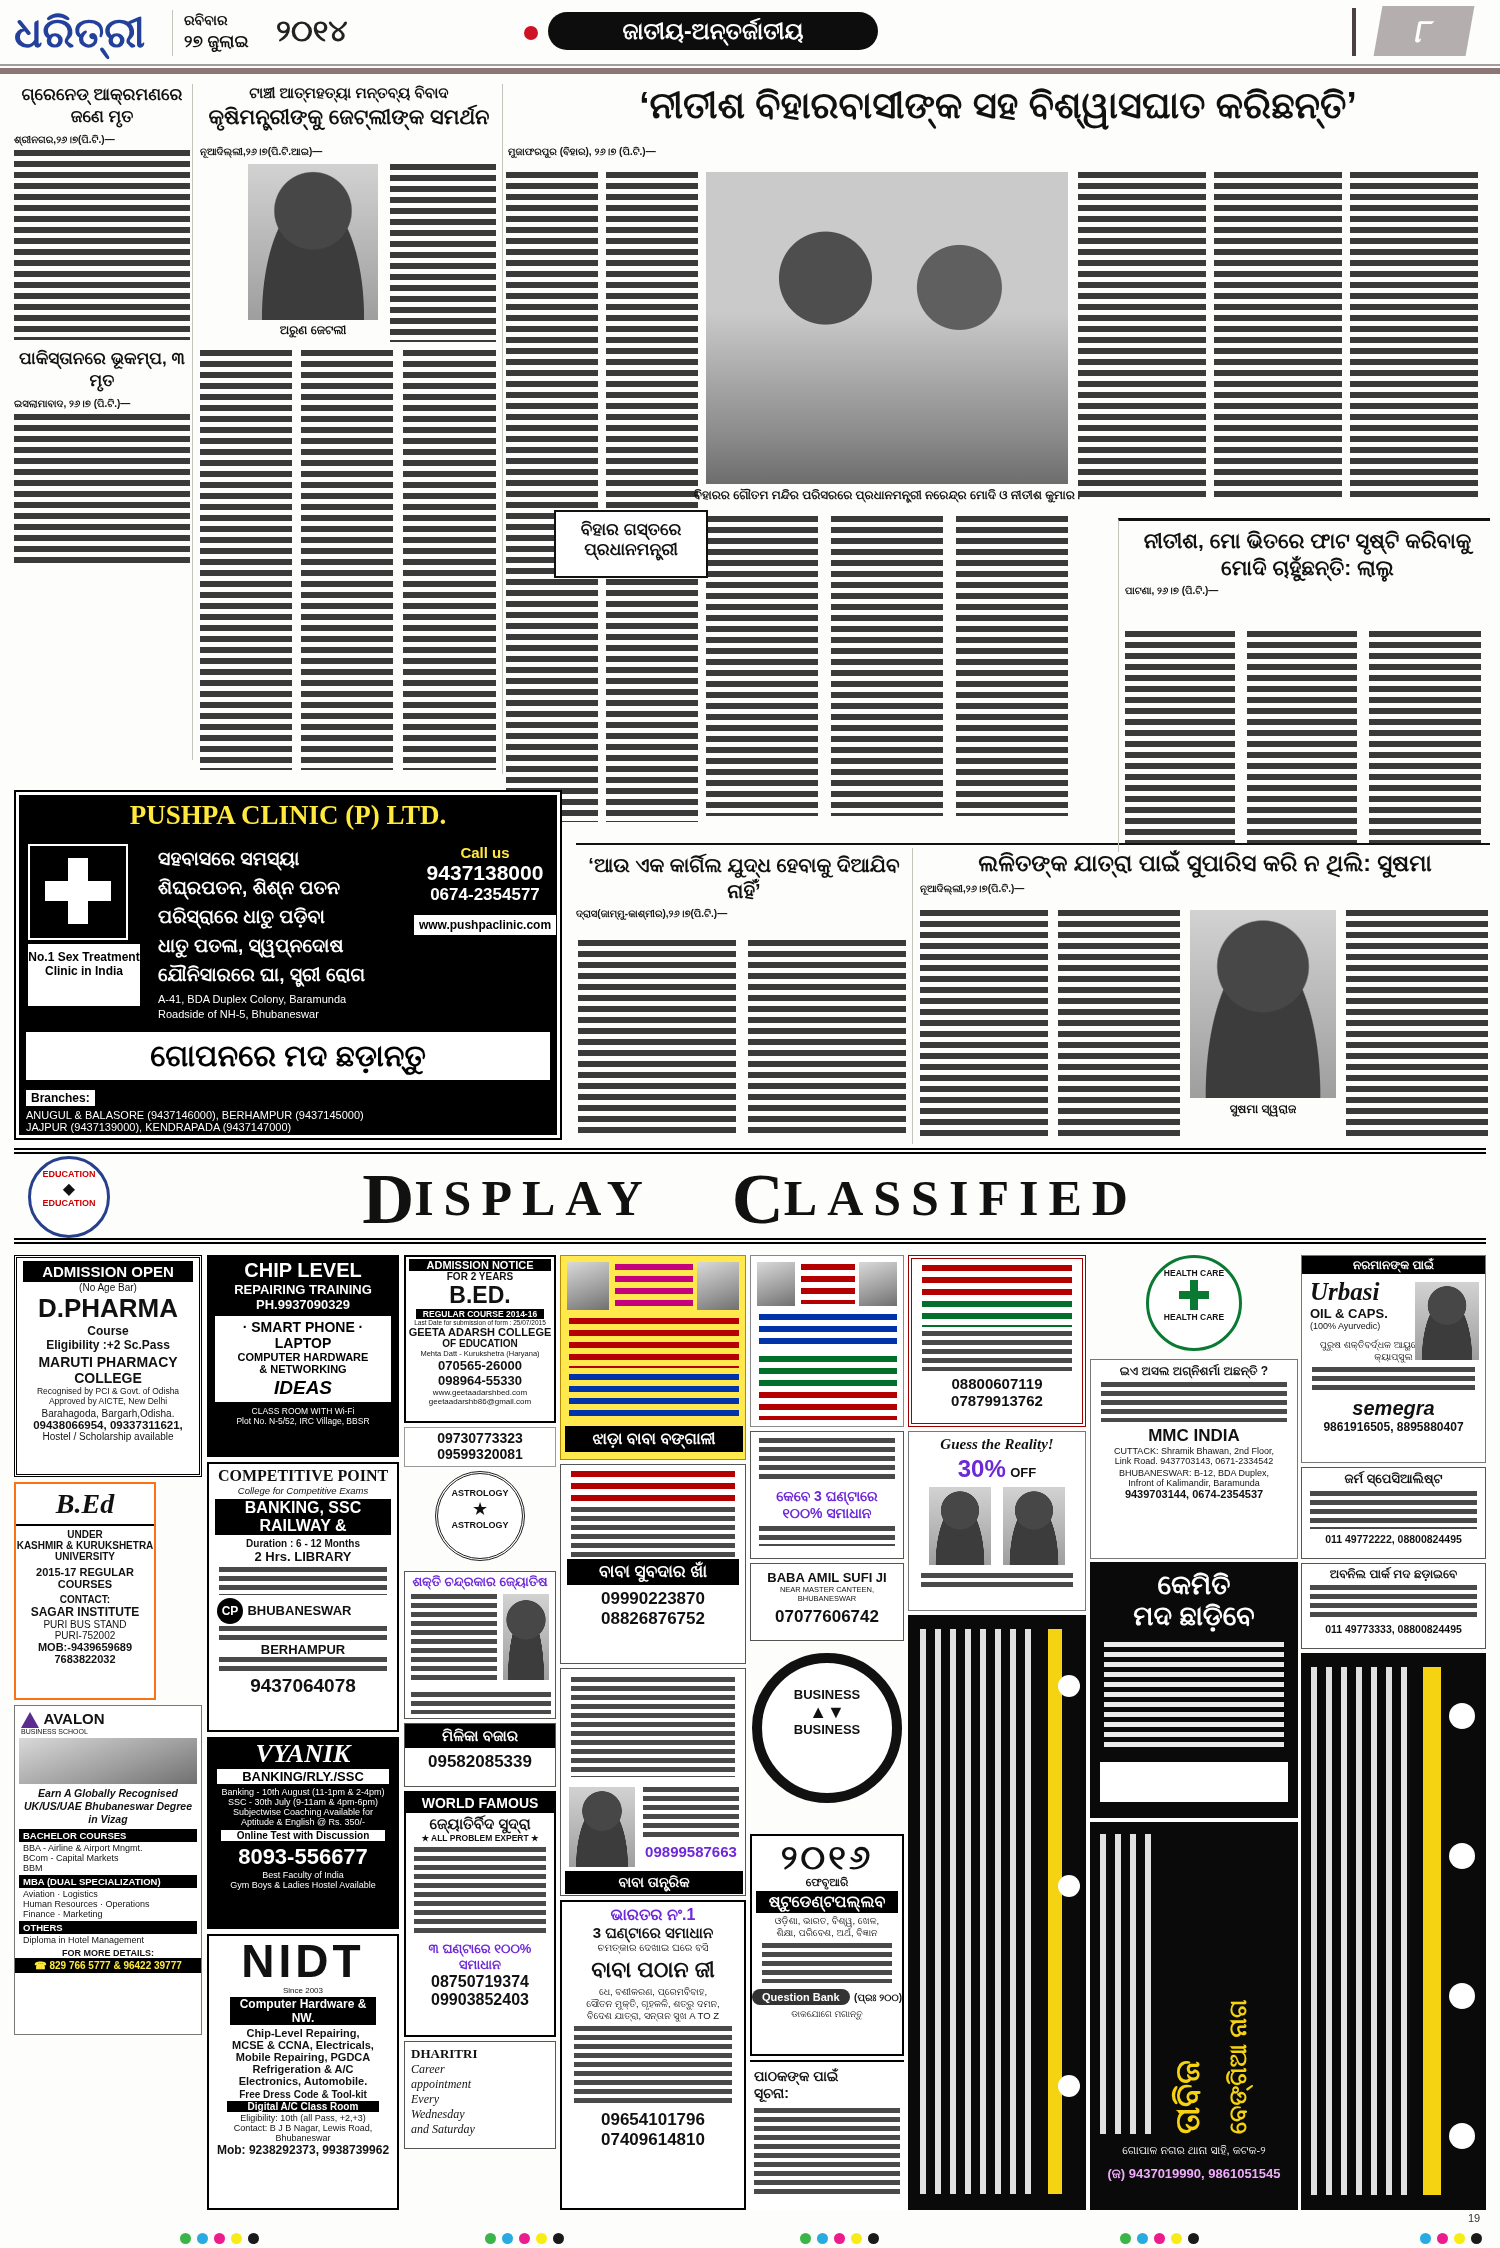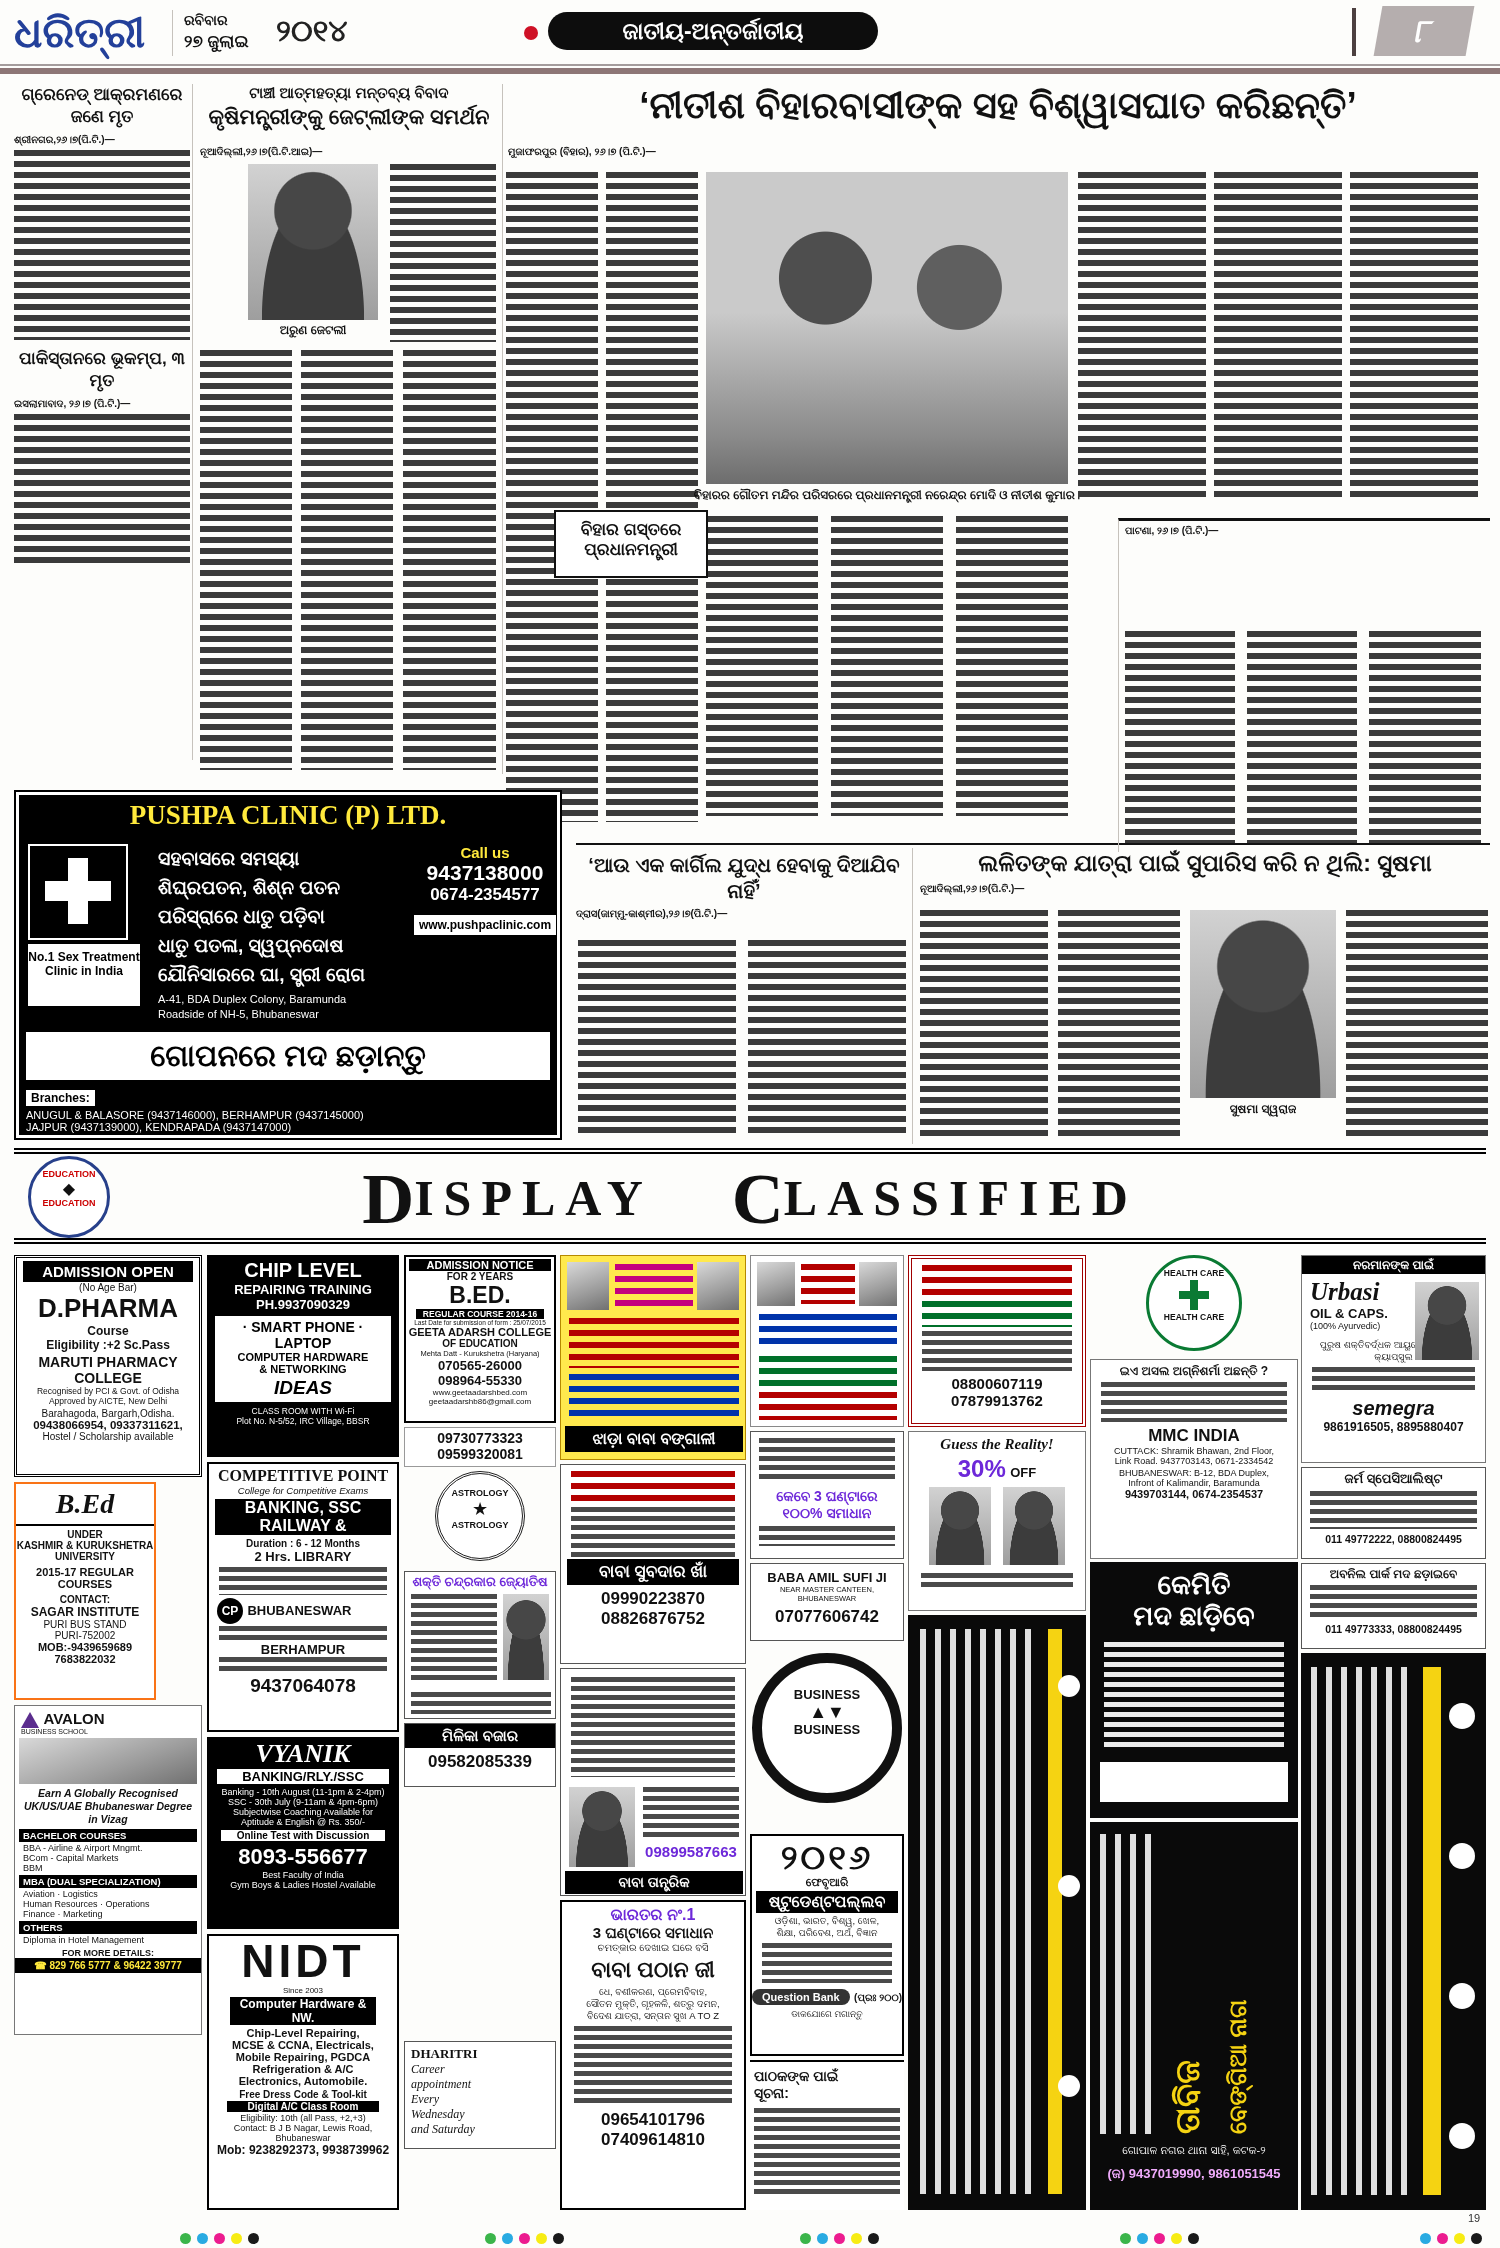--- a/index.html
+++ b/index.html
@@ -91,20 +91,21 @@
     <div class="abs" style="left:48px;top:430px;width:150px;height:64px;background:#fff;border:2px solid #111;">
       <div class="c b" style="font-size:17px;margin-top:8px;">ବିହାର ଗସ୍ତରେ</div>
       <div class="c b" style="font-size:17px;">ପ୍ରଧାନମନ୍ତ୍ରୀ</div>
     </div>
     <div class="abs gk" style="left:572px;top:92px;width:128px;height:330px;"></div>
     <div class="abs gk" style="left:708px;top:92px;width:128px;height:330px;"></div>
     <div class="abs gk" style="left:844px;top:92px;width:128px;height:330px;"></div>
   </div>
 
   <div class="abs" style="left:1118px;top:518px;width:372px;height:334px;border-top:3px solid #111;border-left:1px solid #c6c2bc;padding-left:6px;box-sizing:border-box;">
+    <div class="c b" style="font-size:21px;line-height:27px;margin-top:6px;">ନୀତୀଶ, ମୋ ଭିତରେ ଫାଟ ସୃଷ୍ଟି କରିବାକୁ ମୋଦି ଚାହୁଁଛନ୍ତି: ଲାଲୁ</div>
     <div class="b" style="font-size:10px;margin-top:4px;">ପାଟଣା, ୨୬।୭ (ପି.ଟି.)—</div>
     <div class="abs gk" style="left:6px;top:110px;width:110px;height:212px;"></div>
     <div class="abs gk" style="left:128px;top:110px;width:110px;height:212px;"></div>
     <div class="abs gk" style="left:250px;top:110px;width:112px;height:212px;"></div>
   </div>
 
   <div class="abs" style="left:576px;top:848px;width:336px;height:296px;border-right:1px solid #c6c2bc;">
     <div class="c b" style="font-size:20px;line-height:26px;margin-top:4px;">‘ଆଉ ଏକ କାର୍ଗିଲ ଯୁଦ୍ଧ ହେବାକୁ ଦିଆଯିବ ନାହିଁ’</div>
     <div class="b" style="font-size:10px;margin-top:4px;">ଦ୍ରାସ(ଜାମ୍ମୁ-କାଶ୍ମୀର),୨୬।୭(ପି.ଟି.)—</div>
     <div class="abs gk" style="left:2px;top:92px;width:158px;height:196px;"></div>
@@ -321,20 +322,29 @@
     <div class="ph-port" style="height:86px;width:46px;float:right;margin:4px 6px 0 0;"></div>
     <div style="clear:both;" class="gks abs"></div>
     <div class="abs gks" style="left:6px;top:120px;width:140px;height:22px;"></div>
   </div>
 
   <div class="abs ad c" style="left:404px;top:1723px;width:152px;height:64px;border:1px solid #555;">
     <div class="band" style="font-size:15px;padding:3px 0;">ମିଳିକା ବଜାର</div>
     <div class="b" style="font-size:17px;margin-top:4px;">09582085339</div>
   </div>
 
+  <div class="abs ad" style="left:404px;top:1791px;width:152px;height:246px;border:2px solid #000;">
+    <div class="inv c b" style="font-size:14px;padding:2px 0;">WORLD FAMOUS</div>
+    <div class="c b" style="font-size:15px;margin-top:2px;">ଜ୍ୟୋତିର୍ବିଦ ସୁଦ୍ରା</div>
+    <div class="c b" style="font-size:8.5px;">★ ALL PROBLEM EXPERT ★</div>
+    <div class="gks" style="height:90px;margin:4px 8px;"></div>
+    <div class="c b red" style="font-size:13px;">୩ ଘଣ୍ଟାରେ ୧୦୦% ସମାଧାନ</div>
+    <div class="c b" style="font-size:16px;">08750719374</div>
+    <div class="c b" style="font-size:16px;">09903852403</div>
+  </div>
 
   <div class="abs ad" style="left:560px;top:1255px;width:186px;height:205px;background:#ffe94d;border:1px solid #b58900;">
     <div class="ph" style="position:absolute;left:6px;top:6px;width:42px;height:48px;"></div>
     <div class="ph" style="position:absolute;right:6px;top:6px;width:42px;height:48px;"></div>
     <div class="abs gkm" style="left:54px;top:8px;width:78px;height:44px;"></div>
     <div class="abs gkr" style="left:8px;top:62px;width:170px;height:50px;"></div>
     <div class="abs gkb" style="left:8px;top:118px;width:170px;height:44px;"></div>
     <div class="abs band" style="left:4px;top:170px;width:178px;font-size:16px;padding:4px 0;">ଝାଡ଼ା ବାବା ବଙ୍ଗାଳୀ</div>
   </div>
 

